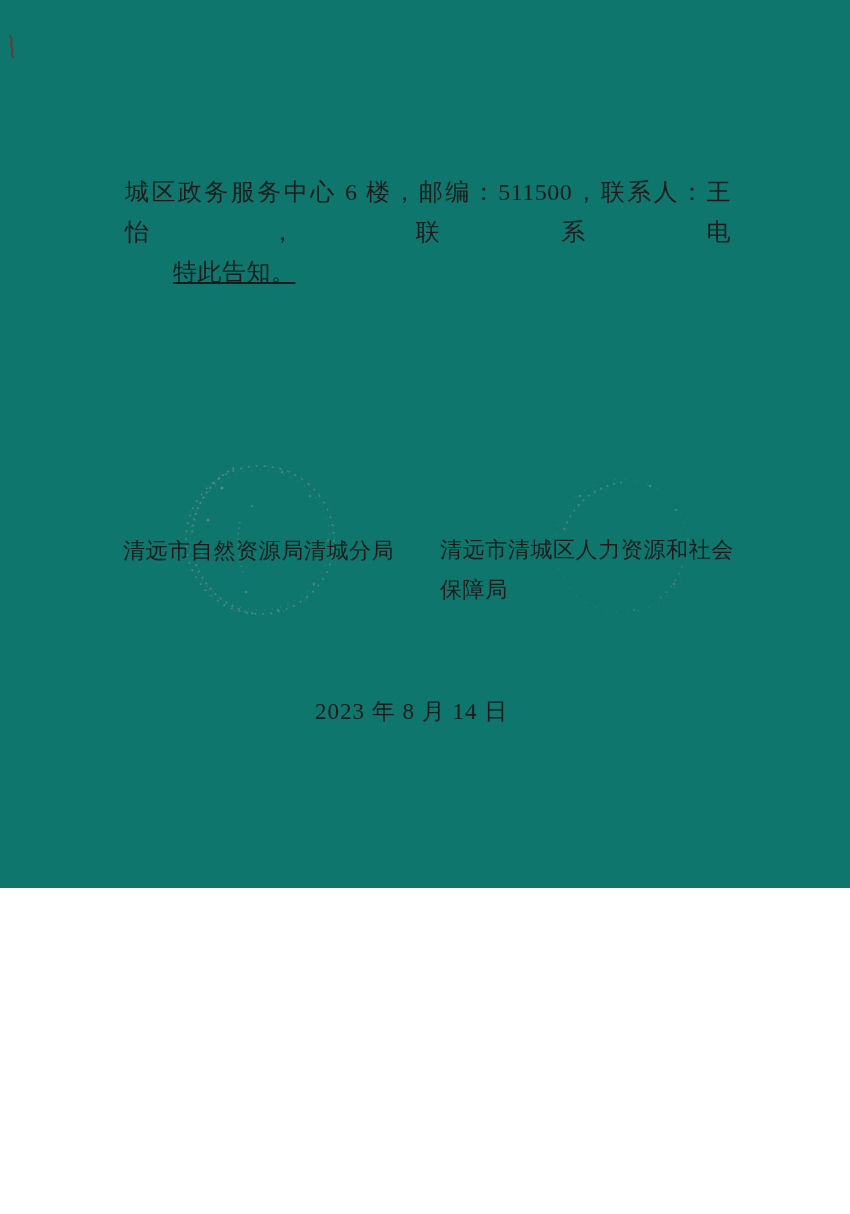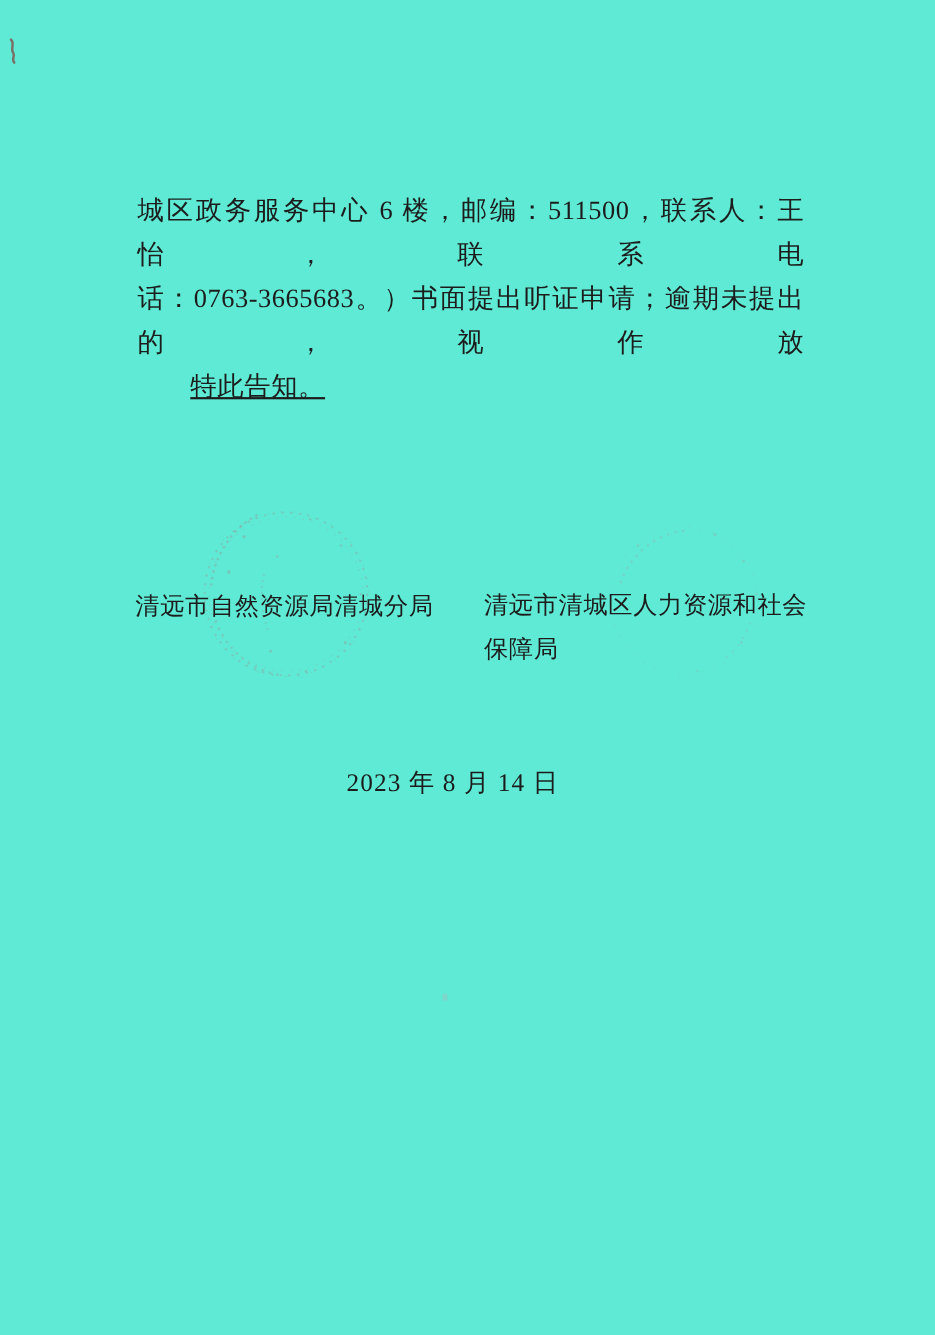--- a/index.html
+++ b/index.html
@@ -1,20 +1,20 @@
 <!DOCTYPE html>
 <html><head>
 <meta charset="utf-8">
 <style>
   html, body { margin: 0; padding: 0; background: #ffffff; }
   .page {
     position: relative;
     width: 850px;
-    height: 1214px;
-    background: #5eead4;
+    height: 888px;
+    background: #0f766e;
     overflow: hidden;
     font-family: "Liberation Serif", "DejaVu Serif", serif;
     color: #1c1c1c;
   }
   .body-text {
     position: absolute;
     left: 125px;
     top: 172px;
     width: 606px;
     font-size: 24px;
@@ -73,21 +73,20 @@
 <body>
 
 <div class="page">
 
   <svg class="pen-mark" width="16" height="26" viewBox="0 0 16 26">
     <path d="M5,2 C9,6 4,10 7,14 C9,17 5,20 8,23" fill="none" stroke="#8b1f1f" stroke-width="2.2" stroke-linecap="round" opacity="0.75"></path>
   </svg>
 
   <div class="body-text">
     <div class="line justify">城区政务服务中心 6 楼，邮编：511500，联系人：王怡，联系电</div>
-    <div class="line justify">话：0763-3665683。）书面提出听证申请；逾期未提出的，视作放</div>
     <div class="line indent">特此告知。</div>
   </div>
 
 
   <svg class="seal seal-left" width="156" height="156" viewBox="0 0 156 156">
     <g fill="none" stroke="#9a9a9a">
       <circle cx="78" cy="78" r="74" stroke-width="1.6" stroke-dasharray="2 6" opacity="0.42"></circle>
       <circle cx="78" cy="78" r="70" stroke-width="1.2" stroke-dasharray="1 7" opacity="0.30" transform="rotate(40 78 78)"></circle>
       <circle cx="78" cy="78" r="75" stroke-width="1.2" stroke-dasharray="1 11" opacity="0.25" transform="rotate(110 78 78)"></circle>
       <path d="M52,6 C30,18 12,42 10,72" stroke-width="2" stroke-dasharray="2 4" opacity="0.45"></path>

